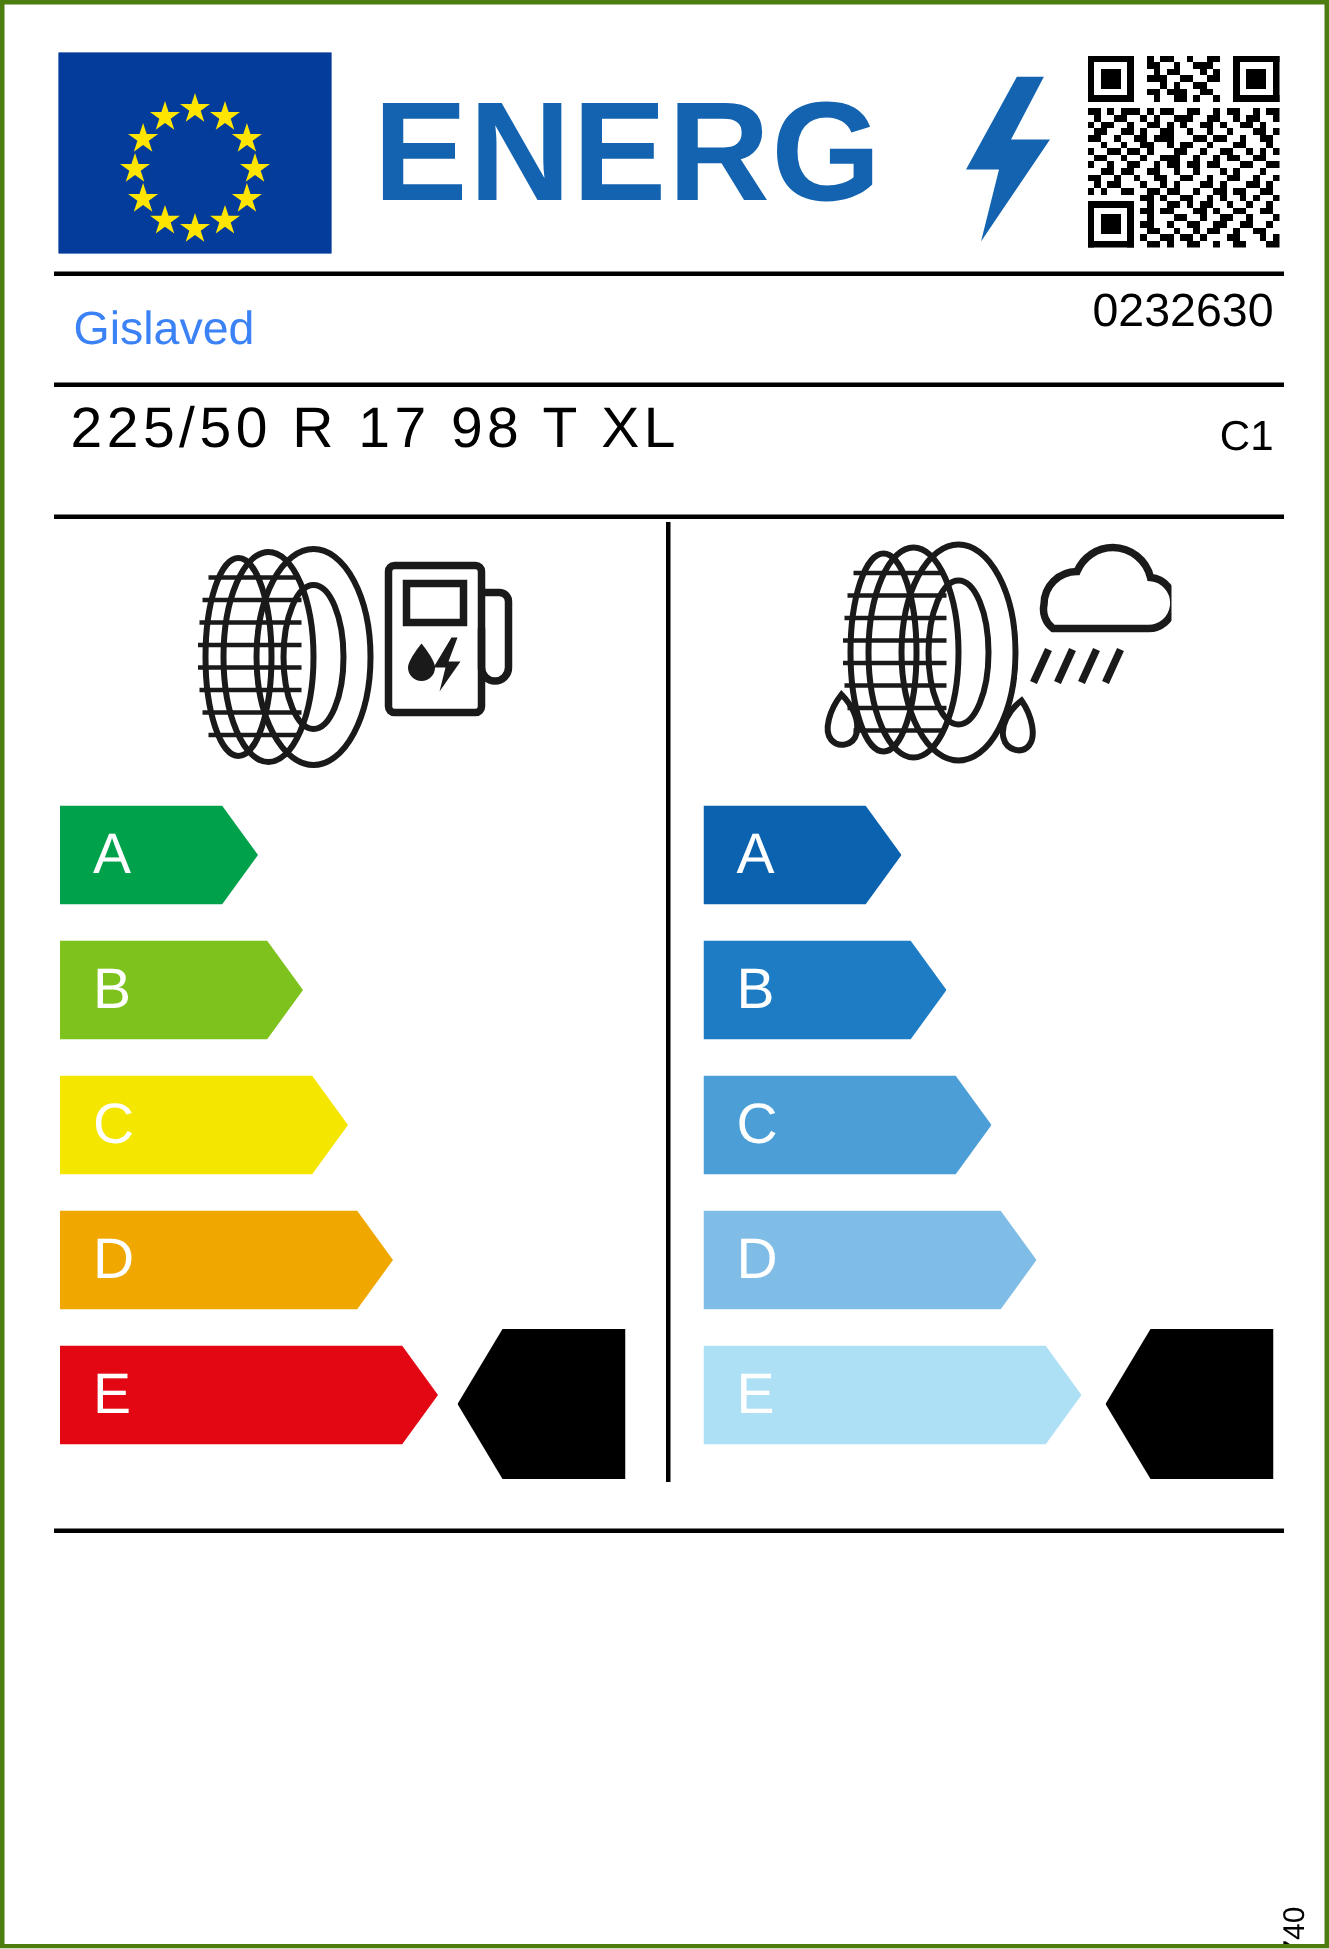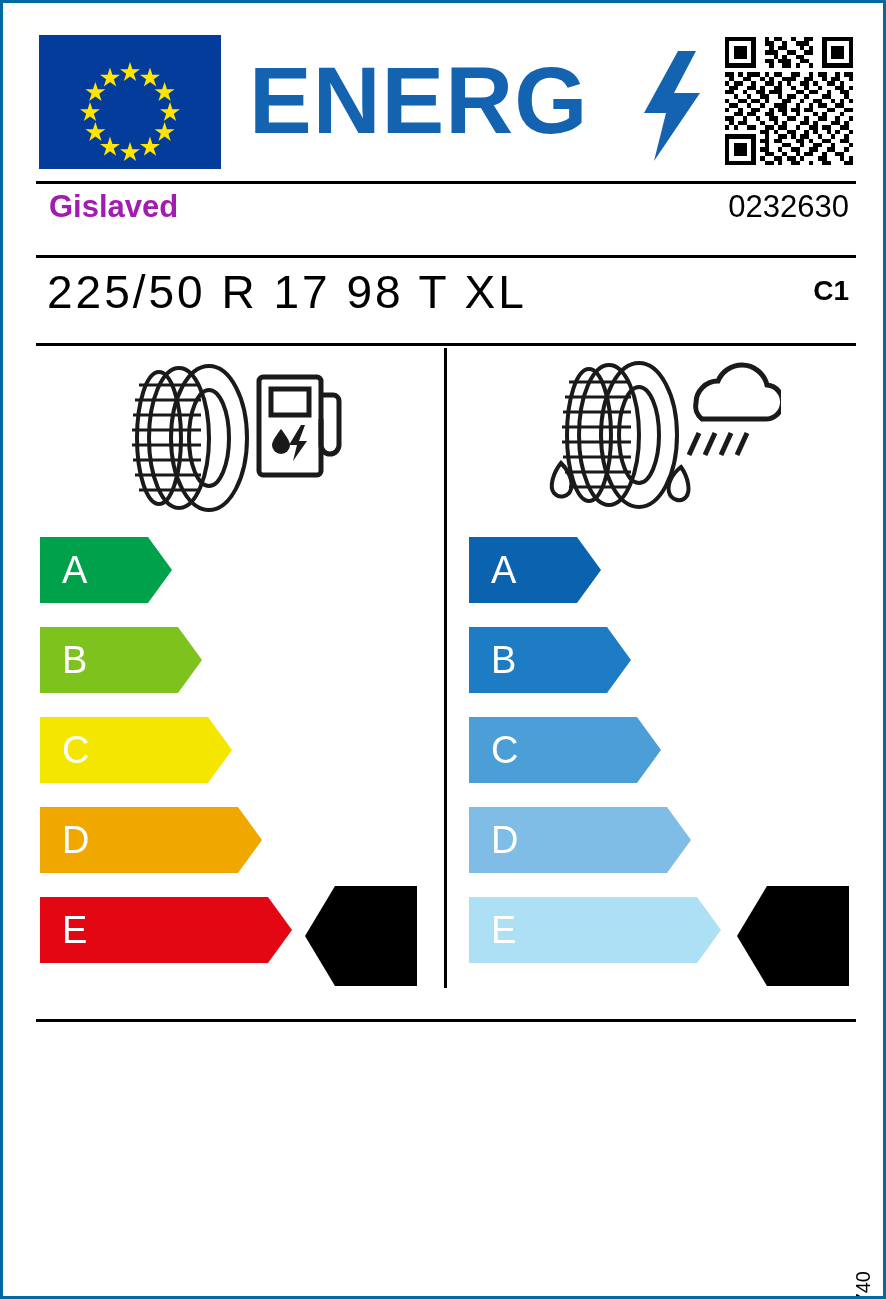--- a/index.html
+++ b/index.html
@@ -9,21 +9,21 @@
   }
   body {
     font-family: "Liberation Sans", sans-serif;
     -webkit-font-smoothing: antialiased;
   }
   .label {
     position: relative;
     width: 886px;
     height: 1299px;
     box-sizing: border-box;
-    border: 3px solid #0369a1;
+    border: 3px solid #4d7c0f;
     background: #fff;
     overflow: hidden;
   }
 
   
   .header {
     position: absolute;
     left: 0; top: 0;
     width: 886px;
     height: 178px;
@@ -67,51 +67,50 @@
     height: 3px;
     background: #000;
   }
   .brand-row {
     position: absolute;
     left: 0; top: 186px;
     width: 886px; height: 62px;
   }
   .brand-name {
     position: absolute;
-    left: 46px; top: 0;
+    left: 46px; top: 12px;
     font-size: 31px;
-    font-weight: bold;
-    color: #a21caf;
+    font-weight: normal;
+    color: #3b82f6;
   }
   .model-code {
     position: absolute;
     right: 40px; top: 0;
     font-size: 31px;
     color: #000;
   }
 
   
   .size-row {
     position: absolute;
     left: 0; top: 262px;
     width: 886px; height: 70px;
   }
   .tyre-size {
     position: absolute;
     left: 44px; top: 0;
-    font-size: 46px;
+    font-size: 38px;
     letter-spacing: 3px;
     color: #000;
   }
   .tyre-class {
     position: absolute;
     right: 40px; top: 10px;
     font-size: 28px;
     color: #000;
-    font-weight: bold;
   }
 
   
   .mid-divider {
     position: absolute;
     left: 441px;
     top: 345px;
     width: 3px;
     height: 640px;
     background: #000;

